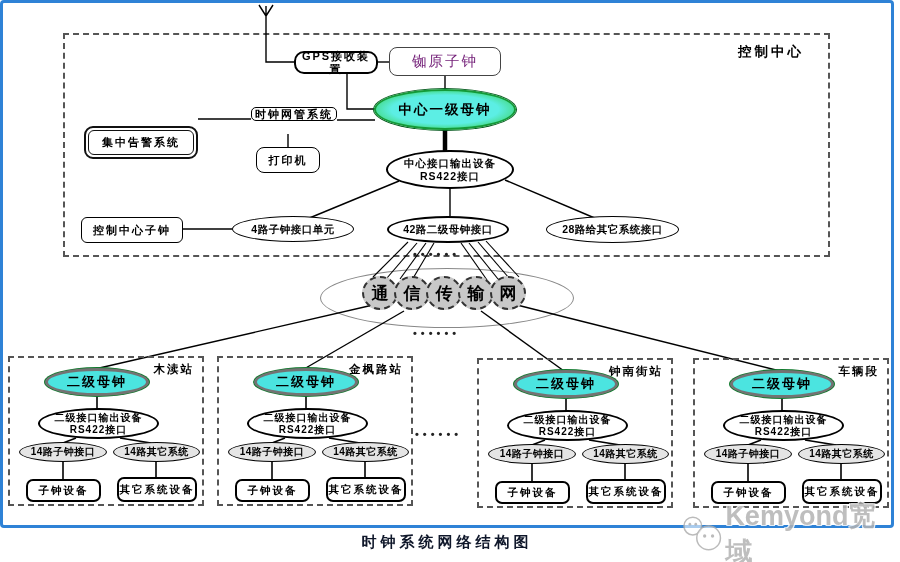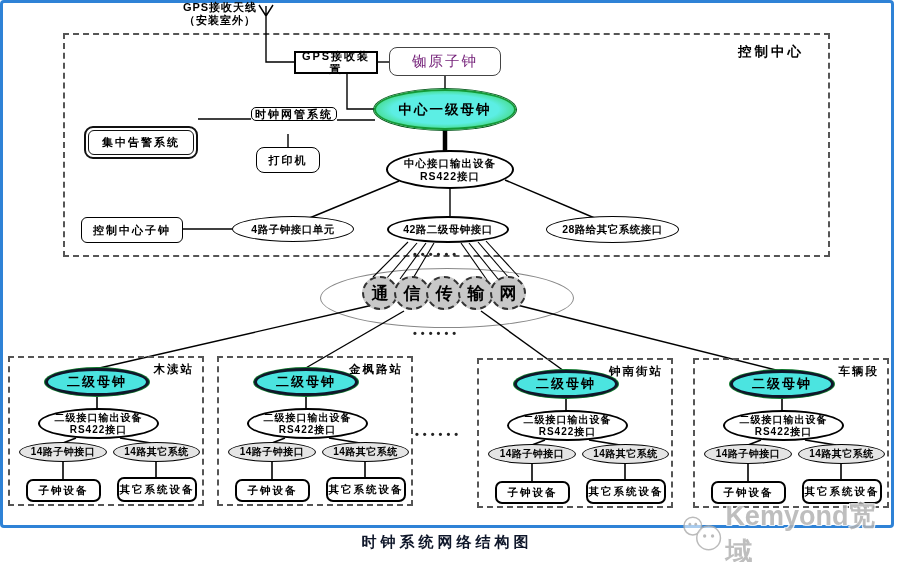--- a/index.html
+++ b/index.html
@@ -9,33 +9,33 @@
   #frame{position:absolute;left:0;top:0;width:894px;height:528px;border:3px solid #2e82d6;
          border-radius:4px;box-sizing:border-box;background:#fff;z-index:1;}
   
   .dashedbox{position:absolute;border:2px dashed #555;box-sizing:border-box;background:transparent;z-index:2;}
   
   .node{position:absolute;z-index:10;box-sizing:border-box;display:flex;flex-direction:column;
         align-items:center;justify-content:center;background:#fff;border:2px solid #000;
         font-weight:bold;text-align:center;line-height:1.15;}
   .rrect{border-radius:8px;}
   .ellipse{border-radius:50%;}
-  .fs11{font-size:11px;letter-spacing:2px;}
+  .fs11{font-size:11px;letter-spacing:2px;border-radius:10px;}
   .fs10t{font-size:10.5px;letter-spacing:0.5px;}
   
   .double{position:absolute;z-index:10;box-sizing:border-box;border:2px solid #111;border-radius:9px;
           padding:2px;background:#fff;margin-top:23px;}
   .double .inner{width:100%;height:100%;box-sizing:border-box;border:1.5px solid #111;border-radius:6px;
           display:flex;align-items:center;justify-content:center;font-weight:bold;}
   
   .masterclock{position:absolute;z-index:10;box-sizing:border-box;border-radius:50%;
         display:flex;align-items:center;justify-content:center;font-weight:bold;
         background:radial-gradient(ellipse at center,#5ceee4 0%,#5ceee4 55%,#3bd35e 85%);
         border:2px solid #149a39;box-shadow:0 0 0 1px #0a5c22;}
-  .st-masterclock{background:#4be4e0;border:3px solid #0f172a;box-shadow:0 0 0 1px #117a2e;}
+  .st-masterclock{background:#4be4e0;border:3px solid #737373;box-shadow:0 0 0 1px #117a2e;}
   
   #cloud{position:absolute;left:320px;top:268px;width:252px;height:58px;border:1.5px solid #888;
          border-radius:50%;background:#fff;z-index:4;}
   .cloudcircle{position:absolute;z-index:10;width:36px;height:34px;border-radius:50%;
          background:#c8c8c8;border:2px dashed #333;box-sizing:border-box;
          display:flex;align-items:center;justify-content:center;font-size:17px;font-weight:bold;}
   
   .dotsrow{position:absolute;z-index:6;font-size:11px;font-weight:bold;letter-spacing:4px;color:#222;}
   
   .station{position:absolute;width:196px;height:150px;border:2px dashed #555;box-sizing:border-box;z-index:6;}
@@ -70,24 +70,20 @@
 </head>
 <body>
 
 <div id="canvas">
 
   <div id="frame"></div>
 
   <div class="dashedbox" style="left:63px;top:33px;width:767px;height:224px;"></div>
   <div id="cc-label">控制中心</div>
 
-  <div id="antenna-text">
-    <div>GPS接收天线</div>
-    <div>（安装室外）</div>
-  </div>
 
   <svg id="wires" width="900" height="562">
     <g stroke="#000" stroke-width="1.4" fill="none">
 
       <path d="M259,5 L266,16 M273,5 L266,16 M266,6 L266,62 L294,62"></path>
 
       <path d="M378,62 L389,62"></path>
 
       <path d="M445,76 L445,90"></path>
 

